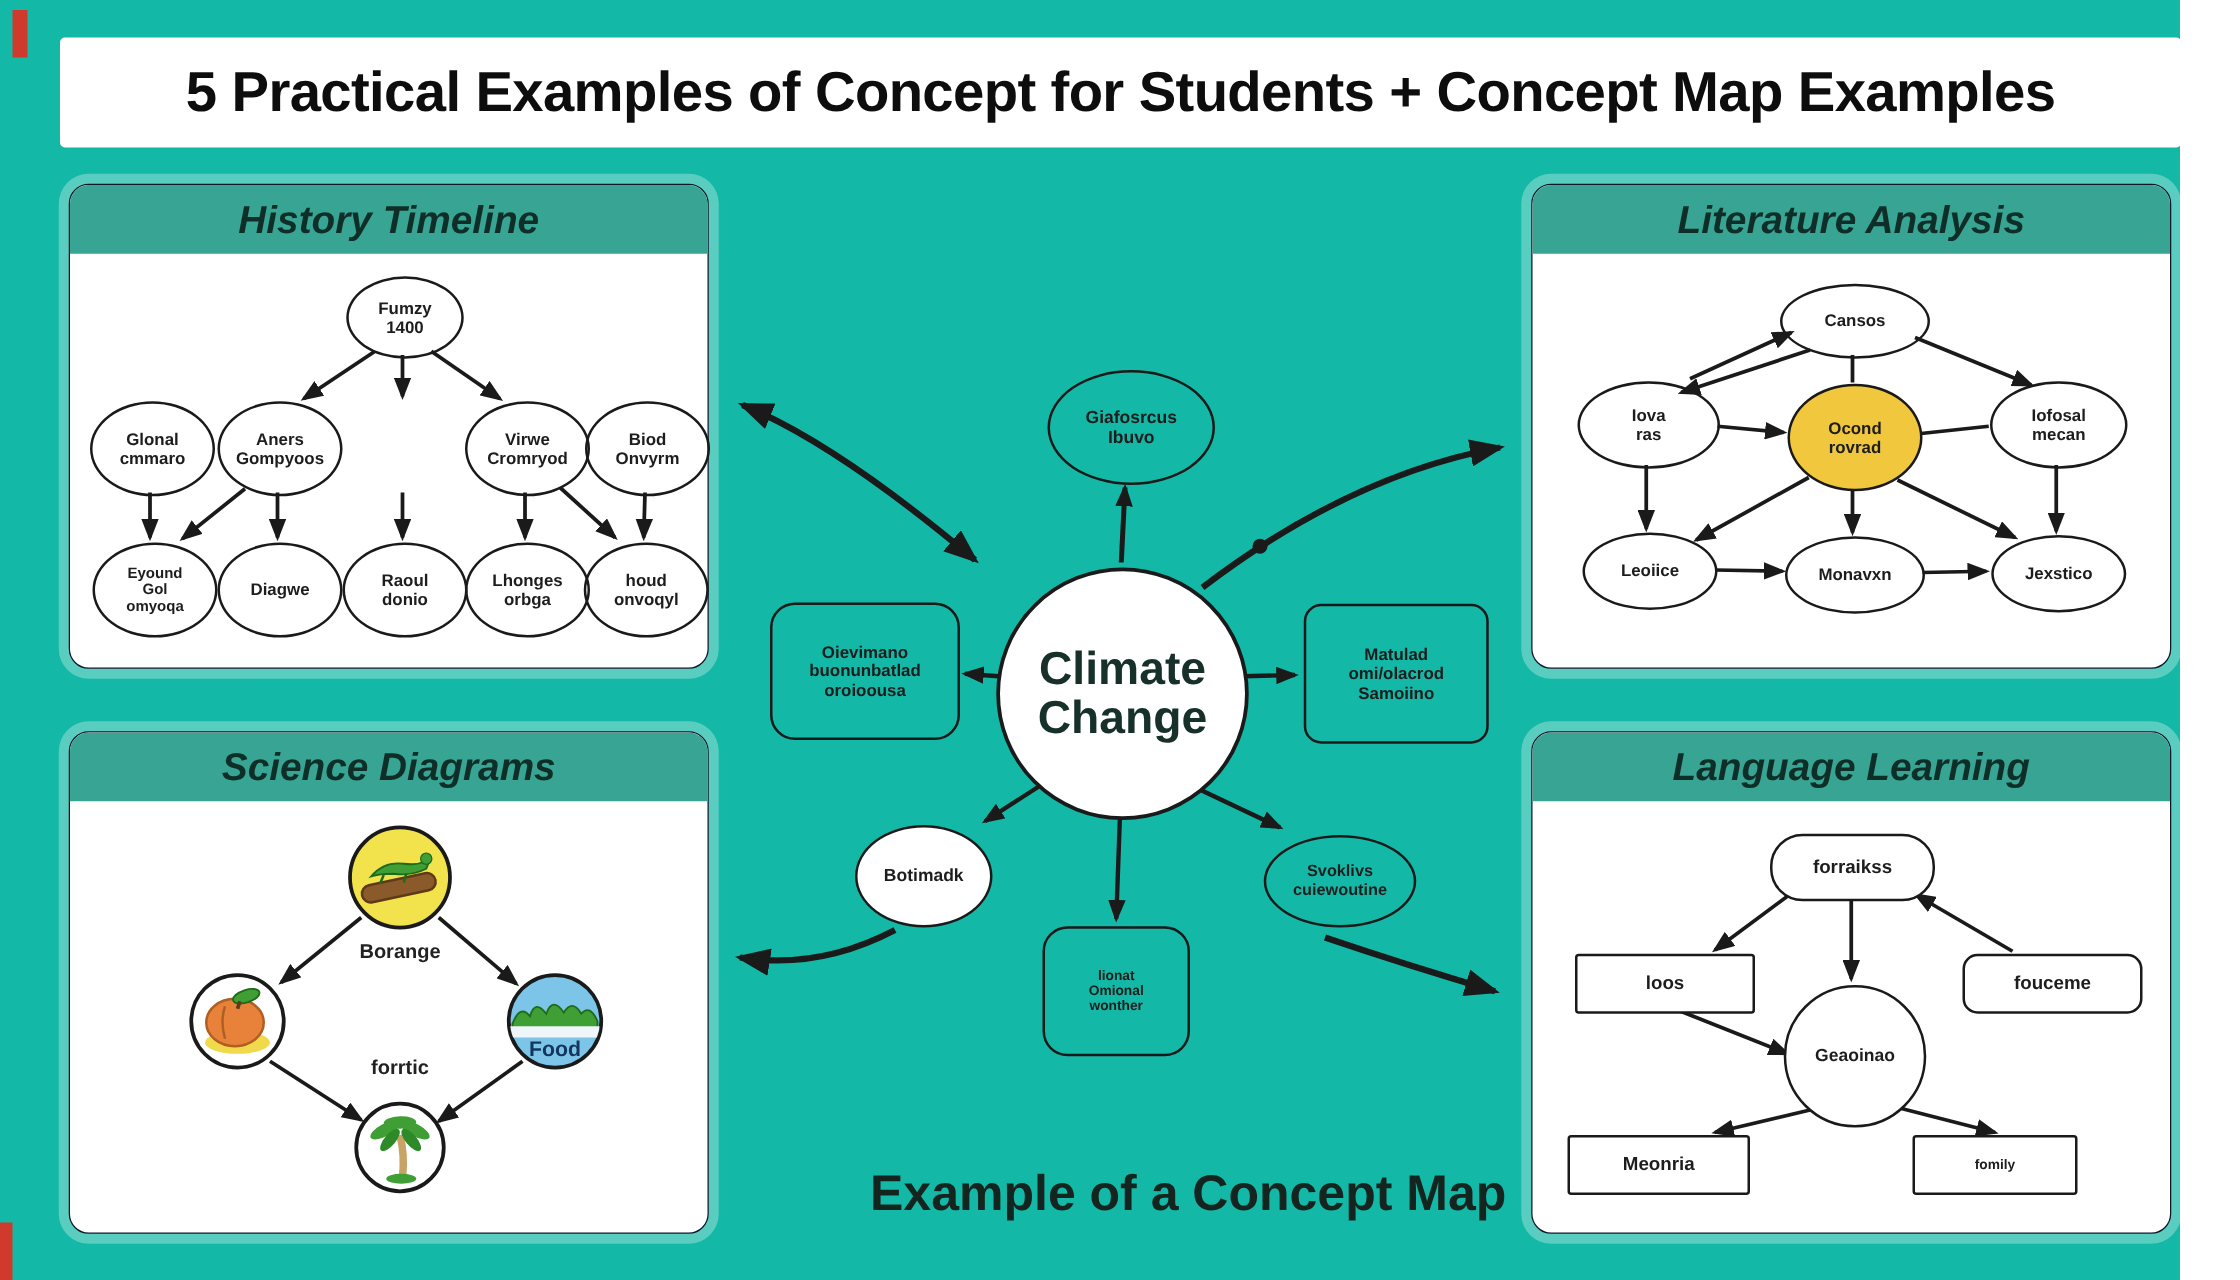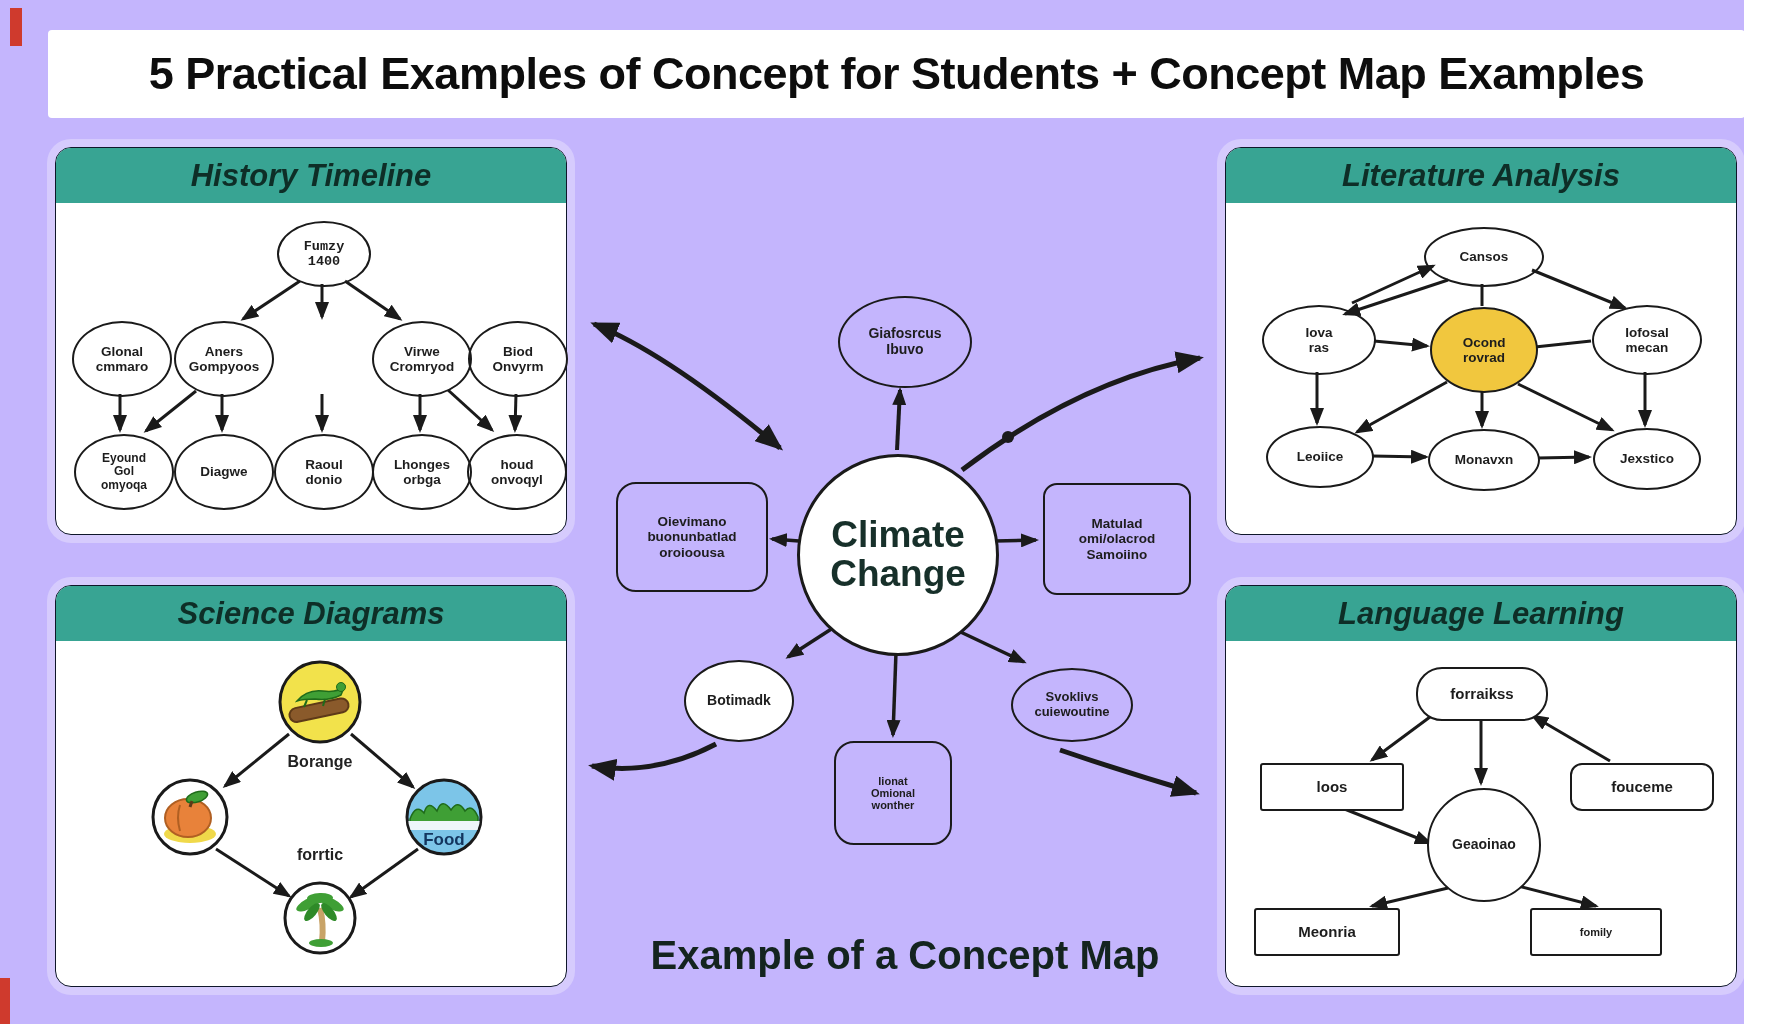--- a/index.html
+++ b/index.html
@@ -1,36 +1,36 @@
 <!DOCTYPE html>
 <html><head>
 <meta charset="utf-8">
 <style>
   html,body{margin:0;padding:0;}
   body{font-family:"Liberation Sans", sans-serif;}
-  #stage{position:relative;width:1744px;height:1024px;background:#c4b5fd;overflow:hidden;}
+  #stage{position:relative;width:1744px;height:1024px;background:#14b8a6;overflow:hidden;}
   .red-strip{position:absolute;background:#cf3a2d;z-index:1;}
   .banner{position:absolute;left:48px;top:30px;width:1697px;height:88px;background:#ffffff;
     border-radius:4px;display:flex;align-items:center;justify-content:center;z-index:1;}
   .banner-title{font-size:45px;font-weight:800;color:#0d0d0d;letter-spacing:-0.5px;white-space:nowrap;}
   .card{position:absolute;background:#ffffff;border-radius:16px;border:1px solid #0f172a;
     box-shadow:0 0 0 8px rgba(255,255,255,0.30);overflow:hidden;z-index:1;font-style:italic;}
   .card-header{height:55px;background:#38a493;display:flex;align-items:center;justify-content:center;
     font-size:31px;font-weight:800;color:#0e2e27;}
   .node{position:absolute;display:flex;align-items:center;justify-content:center;text-align:center;
     white-space:pre-line;font-weight:bold;color:#1d1d1d;z-index:3;line-height:1.12;font-size:13.5px;}
   .ellipse{border:2.5px solid #1a1a1a;border-radius:50%;background:transparent;}
   .white-fill{background:#ffffff;}
   .yellow-fill{background:#f1c73e;}
   .rbox{border:2.5px solid #1a1a1a;border-radius:20px;background:transparent;}
   .rect{border:2.5px solid #1a1a1a;border-radius:3px;background:#ffffff;}
   .pill{border:2.5px solid #1a1a1a;border-radius:26px;background:#ffffff;}
   .climate{font-size:37px;font-weight:800;color:#17302a;line-height:1.05;border-width:3px;}
   .free-label{position:absolute;z-index:3;text-align:center;font-weight:bold;color:#222222;font-size:16px;}
-  .footer-label{position:absolute;left:605px;top:933px;width:600px;text-align:center;z-index:3;
+  .footer-label{position:absolute;left:605px;top:933px;width:600px;text-align:right;z-index:3;
     font-size:40px;font-weight:800;color:#14241f;}
   #arrows{position:absolute;left:0;top:0;z-index:2;pointer-events:none;}
   .img-node{border:none;z-index:3;}
 </style>
 </head>
 <body>
 
 <div id="stage">
 
   <div class="red-strip" style="left:10px;top:8px;width:12px;height:38px;"></div>
@@ -119,21 +119,21 @@
       <line x1="950" y1="627" x2="1024" y2="662" stroke-width="3.5" marker-end="url(#ah)"></line>
       <line x1="896" y1="652" x2="893" y2="735" stroke-width="3.5" marker-end="url(#ah)"></line>
       <path d="M594,324 Q668,354 780,448" stroke-width="5" marker-start="url(#ahBigS)" marker-end="url(#ahBig)"></path>
       <path d="M962,470 Q1080,380 1200,358" stroke-width="5" marker-end="url(#ahBig)"></path>
       <circle cx="1008" cy="437" r="6" fill="#1a1a1a" stroke="none"></circle>
       <path d="M716,744 Q655,776 592,766" stroke-width="5" marker-end="url(#ahBig)"></path>
       <path d="M1060,750 Q1125,772 1196,793" stroke-width="5" marker-end="url(#ahBig)"></path>
     </g>
   </svg>
 
-  <div class="node ellipse" style="left:277px;top:221px;width:90px;height:62px;font-family:Liberation Mono, monospace;">Fumzy
+  <div class="node ellipse" style="left:277px;top:221px;width:90px;height:62px;">Fumzy
 1400</div>
   <div class="node ellipse" style="left:72px;top:321px;width:96px;height:72px;">Glonal
 cmmaro</div>
   <div class="node ellipse" style="left:174px;top:321px;width:96px;height:72px;">Aners
 Gompyoos</div>
   <div class="node ellipse" style="left:372px;top:321px;width:96px;height:72px;">Virwe
 Cromryod</div>
   <div class="node ellipse" style="left:468px;top:321px;width:96px;height:72px;">Biod
 Onvyrm</div>
   <div class="node ellipse" style="left:74px;top:434px;width:96px;height:72px;font-size:12px;">Eyound

